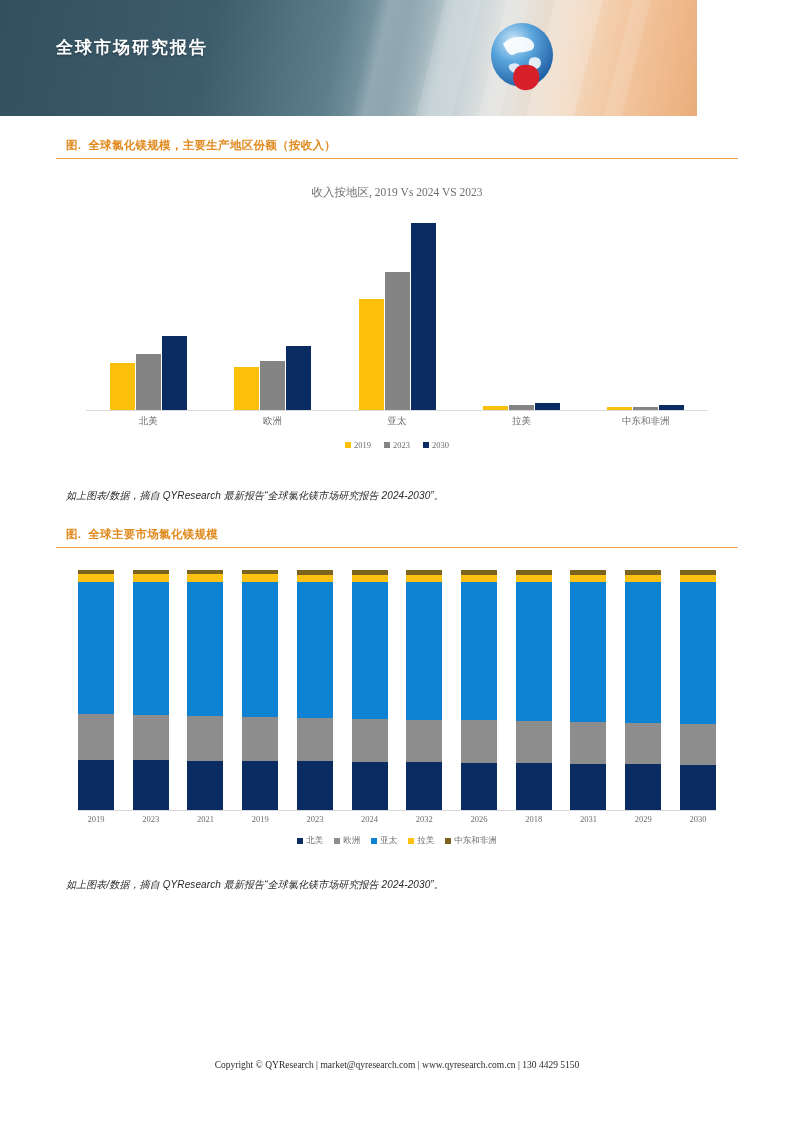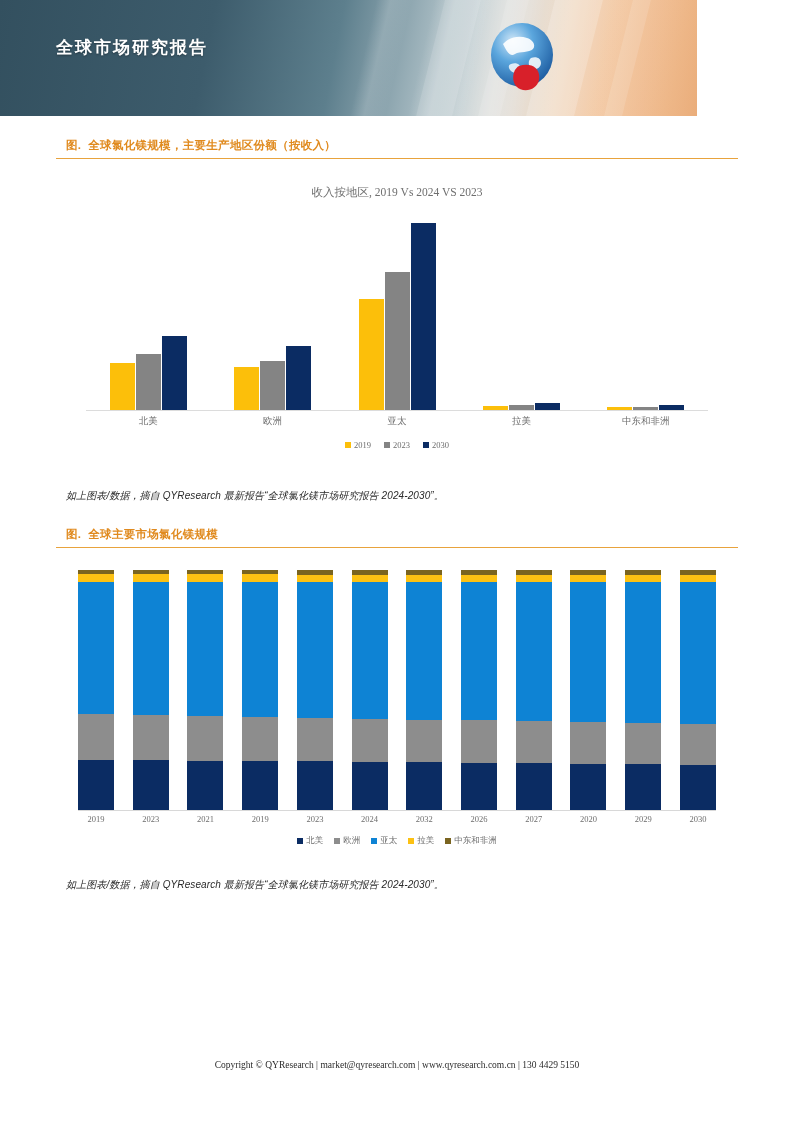--- a/index.html
+++ b/index.html
@@ -326,22 +326,22 @@
       </div>
     <div class="c2-labels" id="c2-labels">
         <span>2019</span>
         <span>2023</span>
         <span>2021</span>
         <span>2019</span>
         <span>2023</span>
         <span>2024</span>
         <span>2032</span>
         <span>2026</span>
-        <span>2027</span>
-        <span>2020</span>
+        <span>2018</span>
+        <span>2031</span>
         <span>2029</span>
         <span>2030</span>
       </div>
     <div class="c2-legend" id="c2-legend">
         <div class="lg-item">
           <span class="lg-sw" style="background:#0b2c63"></span>
           <span class="lg-tx" style="font-family:'Liberation Sans',sans-serif;">北美</span>
         </div>
         <div class="lg-item">
           <span class="lg-sw" style="background:#8d8d8d"></span>

